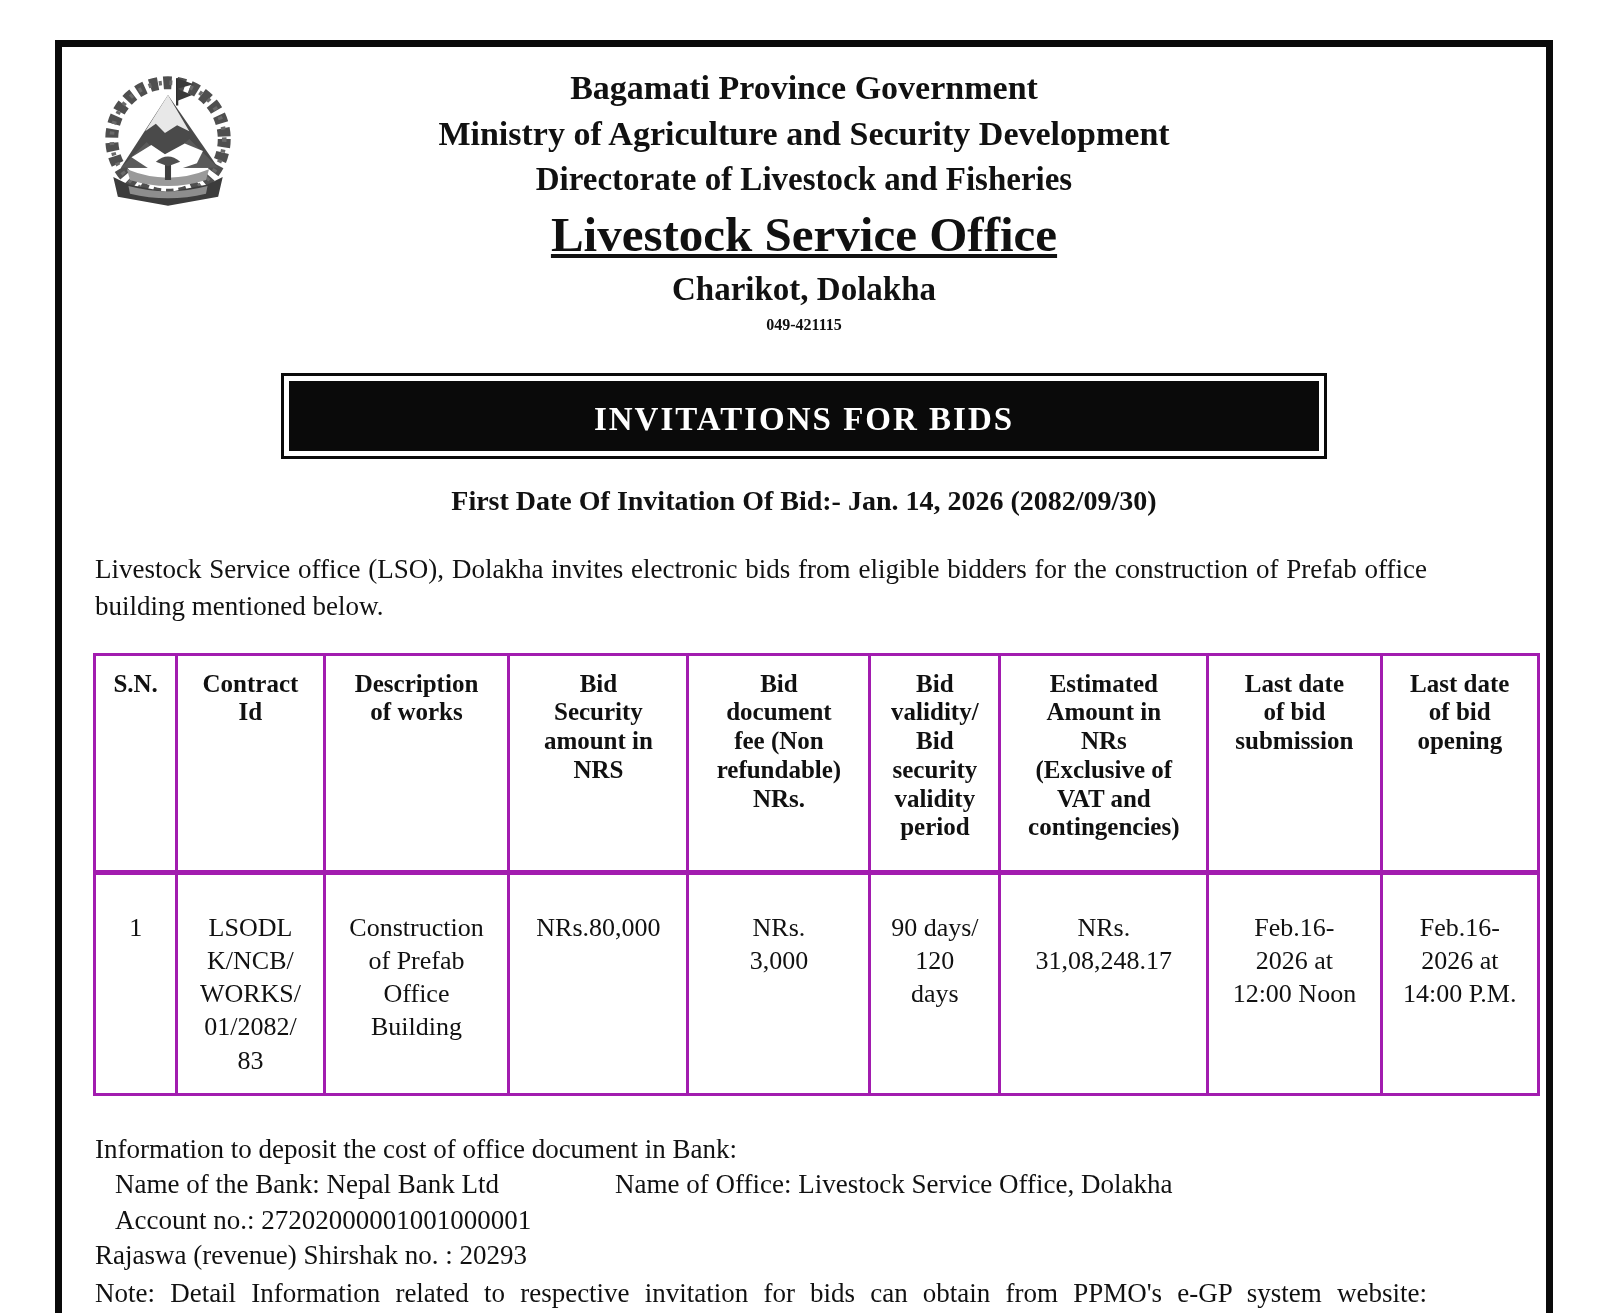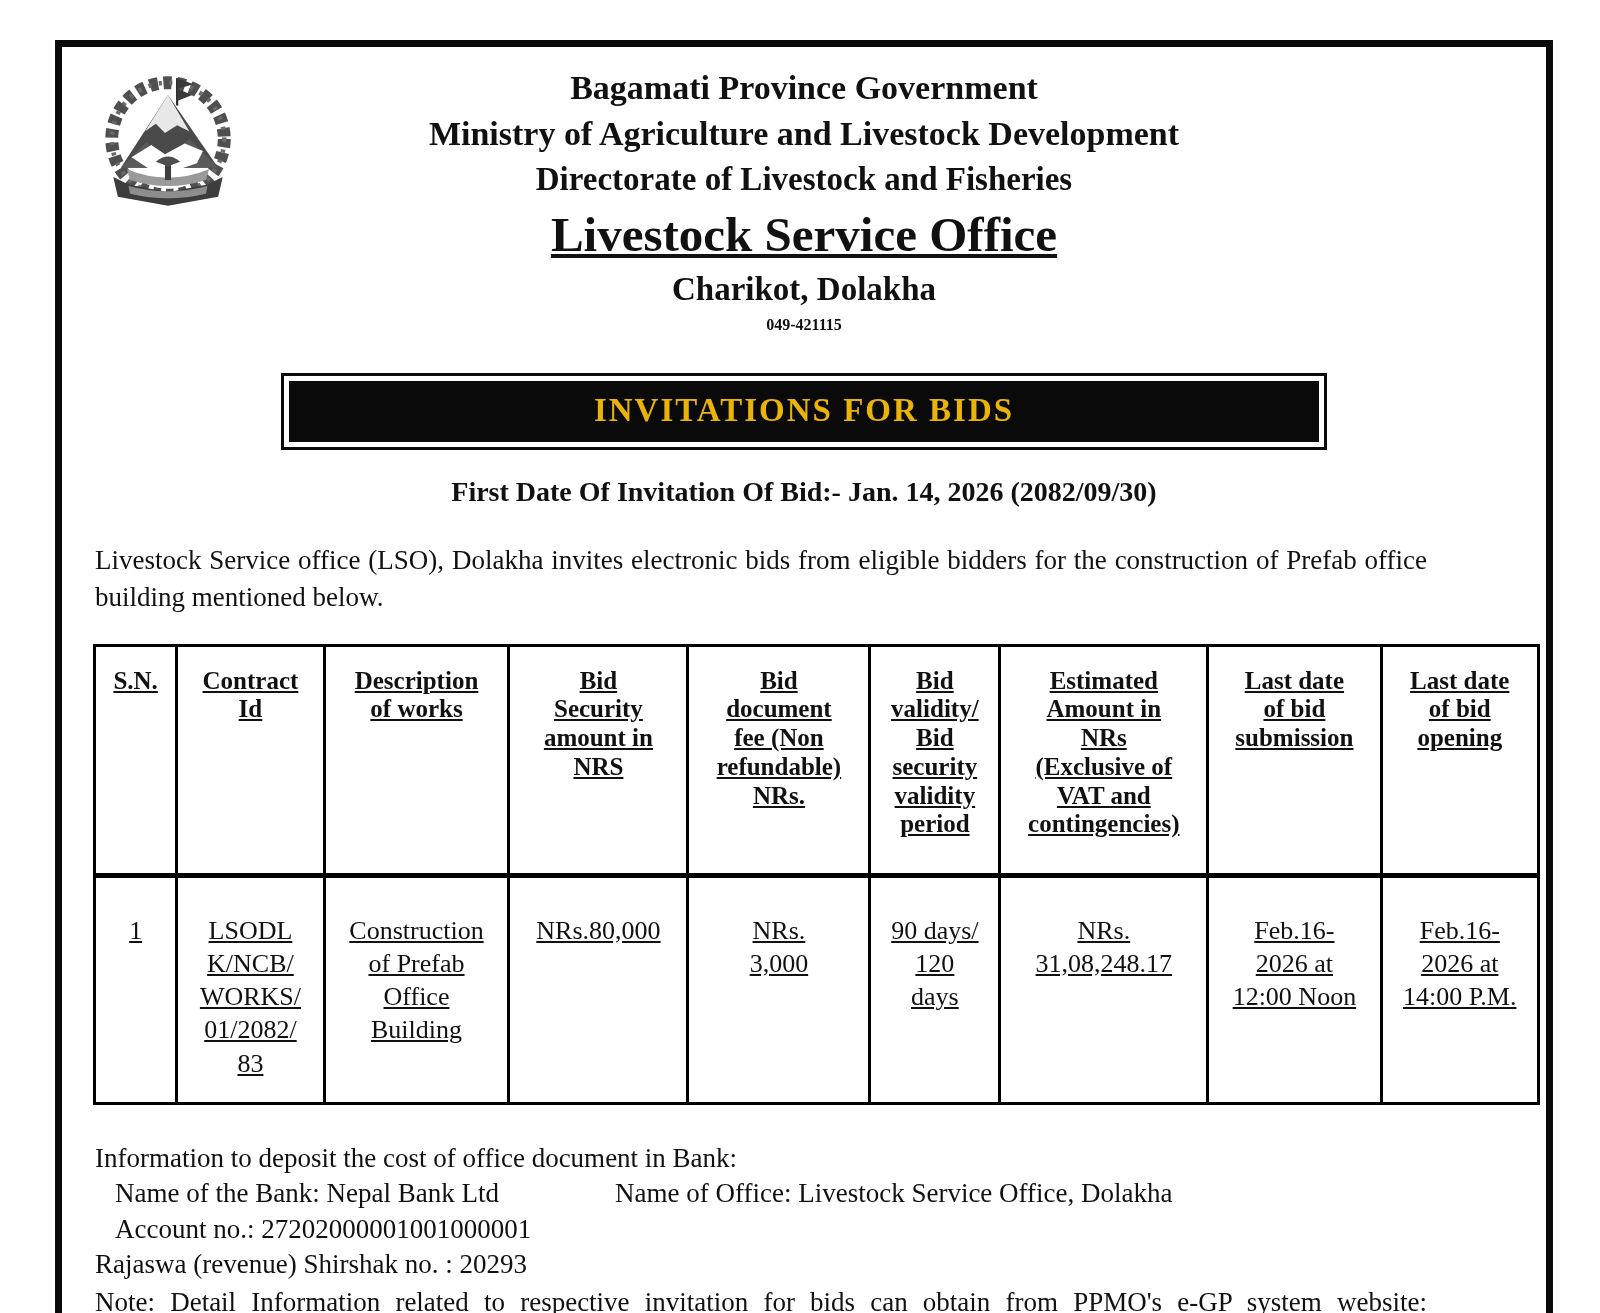--- a/index.html
+++ b/index.html
@@ -7,26 +7,26 @@
   .frame{position:absolute;left:55px;top:40px;width:1484px;height:1400px;border:7px solid #0a0a0a;border-bottom:none;background:#fff;}
   .emblem{position:absolute;left:30px;top:25px;width:152px;height:140px;}
   .masthead{text-align:center;padding-top:24px;line-height:1.0;}
   .m1{font-size:34px;font-weight:bold;margin:0 0 12px 0;}
   .m2{font-size:34px;font-weight:bold;margin:0 0 12px 0;}
   .m3{font-size:33px;font-weight:bold;margin:0 0 14px 0;}
   .m4{font-size:49px;font-weight:bold;margin:0 0 14px 0;text-decoration:underline;}
   .m5{font-size:33px;font-weight:bold;margin:0 0 10px 0;}
   .m6{font-size:16px;font-weight:bold;margin:11px;}
   .banner-outer{width:1030px;margin:40px auto 0 auto;border:3px solid #0a0a0a;padding:5px;background:#fff;}
-  .banner-inner{background:#0a0a0a;color:#eab308;text-align:center;font-size:33px;font-weight:bold;letter-spacing:2px;padding:11px 0 13px 0;}
+  .banner-inner{background:#0a0a0a;color:#ffffff;text-align:center;font-size:33px;font-weight:bold;letter-spacing:2px;padding:20px 0 13px 0;}
   .date-line{text-align:center;font-size:28px;font-weight:bold;margin-top:26px;}
   .text-col{margin-left:33px;width:1332px;}
   .intro{font-size:27px;line-height:1.38;text-align:justify;margin-top:34px;}
   table.bids{border-collapse:collapse;table-layout:fixed;width:1447px;margin-left:31px;margin-top:8px;}
-  table.bids th,table.bids td{border:3px solid #000000;white-space:pre-line;text-align:center;vertical-align:top;padding:20px 4px;overflow:hidden;text-decoration:underline;}
+  table.bids th,table.bids td{border:3px solid #a21caf;white-space:pre-line;text-align:center;vertical-align:top;padding:14px 4px;overflow:hidden;}
   table.bids th{font-size:25px;font-weight:bold;line-height:1.15;height:186px;}
   table.bids td{font-size:26px;line-height:1.28;height:168px;padding-top:36px;}
   table.bids tr.data-row td{border-top-width:5px;}
   th.small-head{font-size:23px;}
   td.mid-v{padding-top:68px;}
   .info{font-size:27px;line-height:1.32;margin-top:36px;}
   .info-row{display:grid;grid-template-columns:500px auto;margin-left:20px;}
   .note{font-size:27px;line-height:1.32;text-align:justify;margin-top:2px;}
   .nowrap{white-space:nowrap;}
 </style>
@@ -55,21 +55,21 @@
     <line x1="112" y1="8" x2="112" y2="44" stroke="#2e2e2e" stroke-width="3"></line>
     <path d="M112 8 L134 16 L112 22 Z" fill="#3a3a3a"></path>
     <path d="M112 22 L132 30 L112 38 Z" fill="#3a3a3a"></path>
 
     <path d="M28 138 L48 148 L100 158 L152 148 L172 138 L166 164 L100 176 L34 164 Z" fill="#3c3c3c"></path>
     <path d="M48 150 Q100 164 152 150 L150 160 Q100 172 50 160 Z" fill="#8d8d8d"></path>
   </svg>
 
   <div class="masthead">
     <div class="m1">Bagamati Province Government</div>
-    <div class="m2">Ministry of Agriculture and Livestock Development</div>
+    <div class="m2">Ministry of Agriculture and Security Development</div>
     <div class="m3">Directorate of Livestock and Fisheries</div>
     <div class="m4">Livestock Service Office</div>
     <div class="m5">Charikot, Dolakha</div>
     <div class="m6">049-421115</div>
   </div>
 
   <div class="banner-outer">
     <div class="banner-inner">INVITATIONS FOR BIDS</div>
   </div>
 

